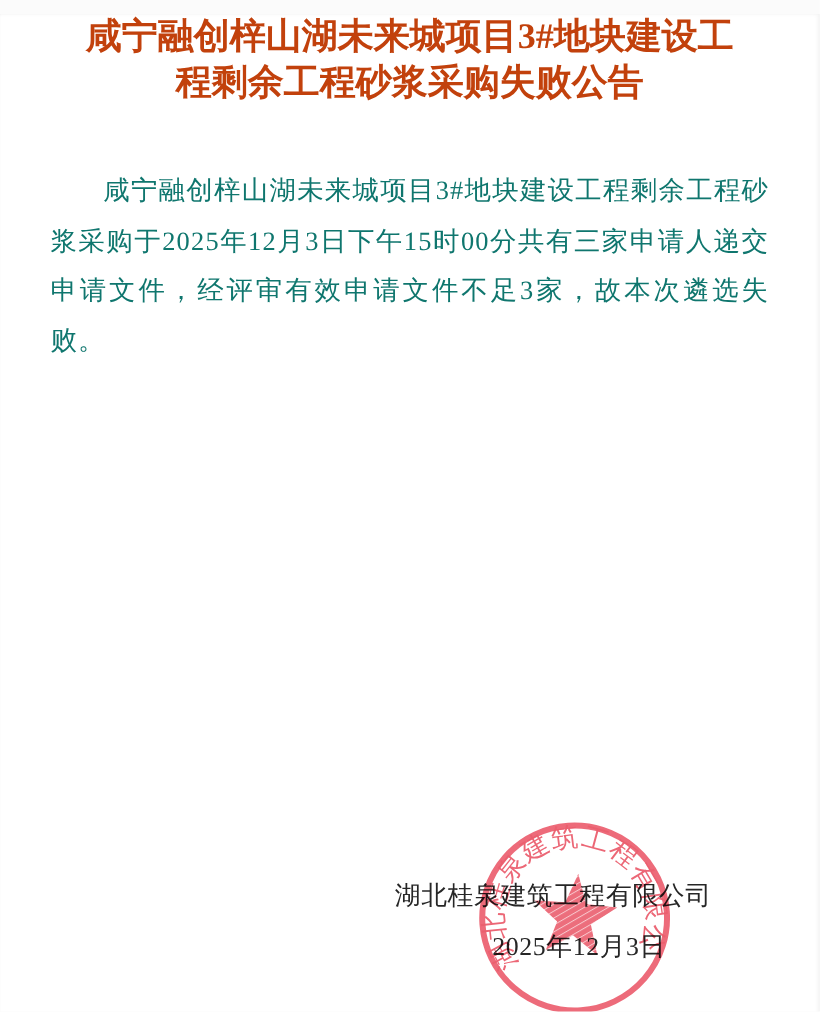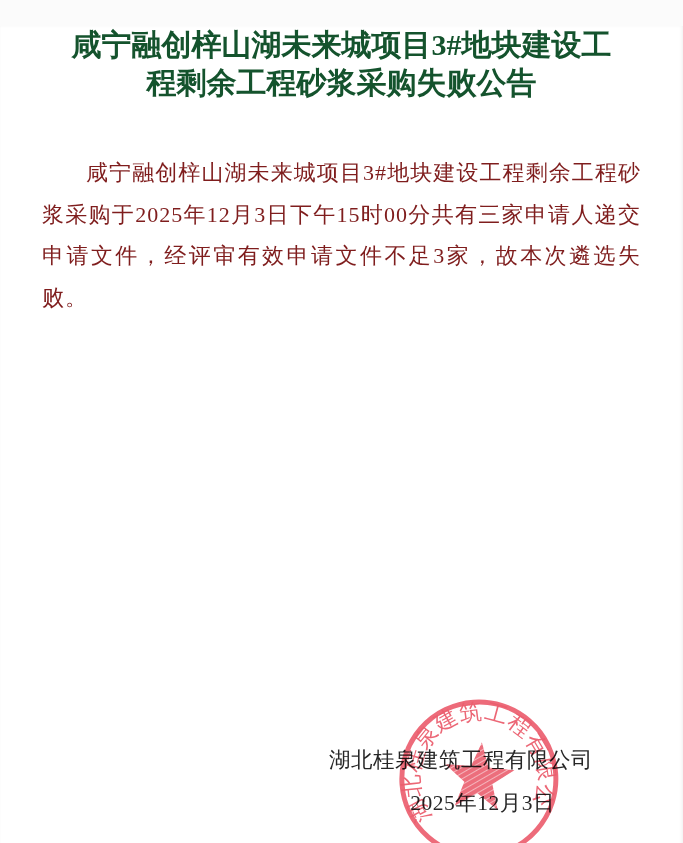--- a/index.html
+++ b/index.html
@@ -10,40 +10,40 @@
     overflow: hidden;
   }
   .page {
     position: relative;
     width: 683px;
     height: 843px;
     background: #ffffff;
     box-shadow: inset -2px 0 3px rgba(0,0,0,0.04), inset 0 -1px 2px rgba(0,0,0,0.03);
   }
   .title {
-    margin: 26px auto 0 auto;
+    margin: 12px auto 0 auto;
     max-width: 566px;
     text-align: center;
     font-size: 30px;
     font-weight: bold;
     line-height: 38px;
-    color: #14532d;
+    color: #c2410c;
   }
   .body-text {
     margin: 50px 42px 0 42px;
     width: 599px;
     color: #262626;
   }
   .body-text p {
     font-size: 22px;
     line-height: 41.5px;
     letter-spacing: 1px;
     text-indent: 2em;
     text-align: justify;
-    color: #7f1d1d;
+    color: #0f766e;
   }
   .signature {
     position: absolute;
     top: 720px;
     left: 0;
     width: 683px;
     color: #262626;
   }
   .sig-company {
     text-align: right;

